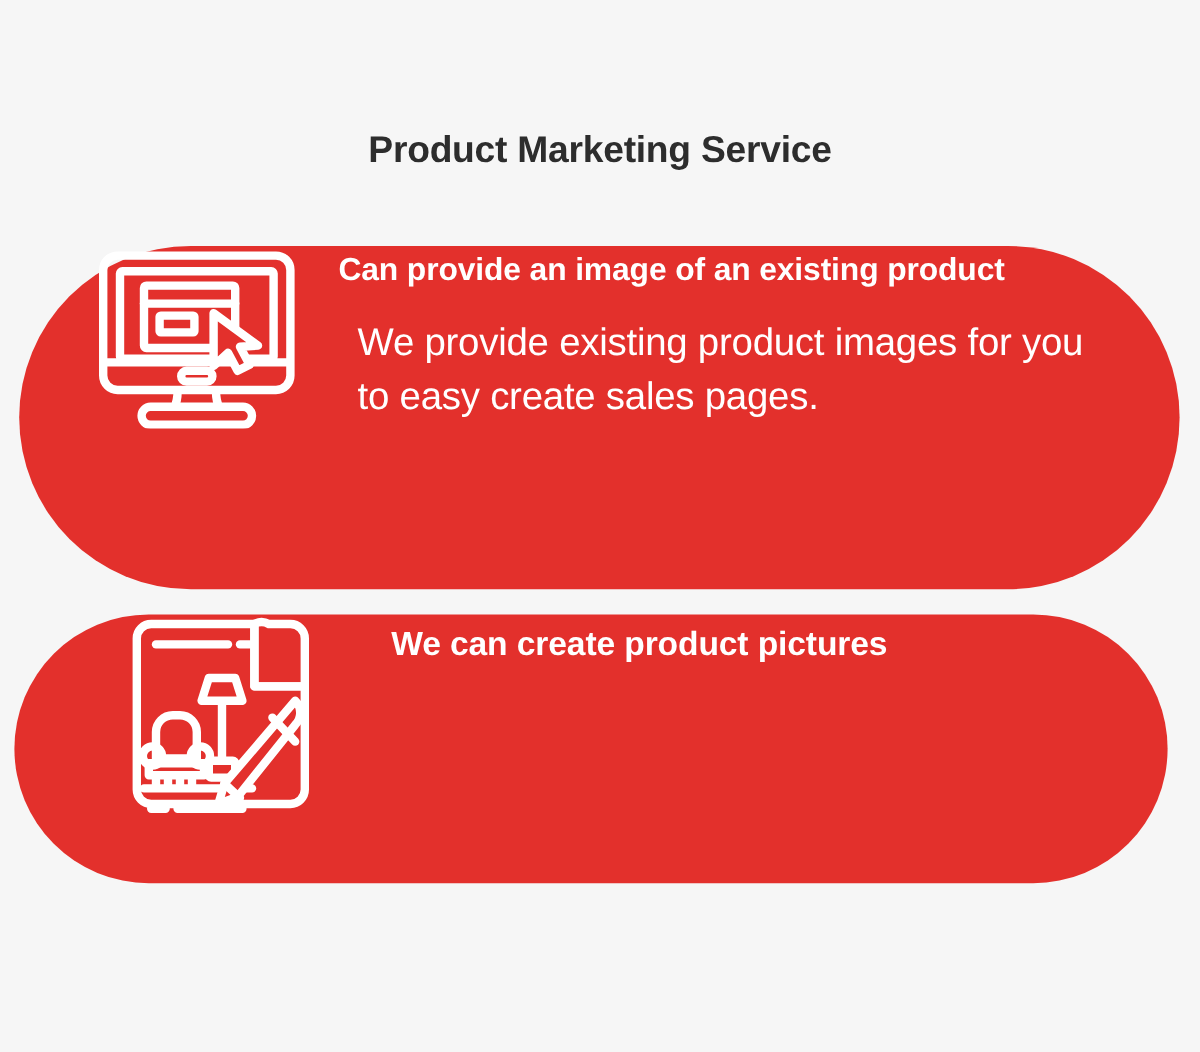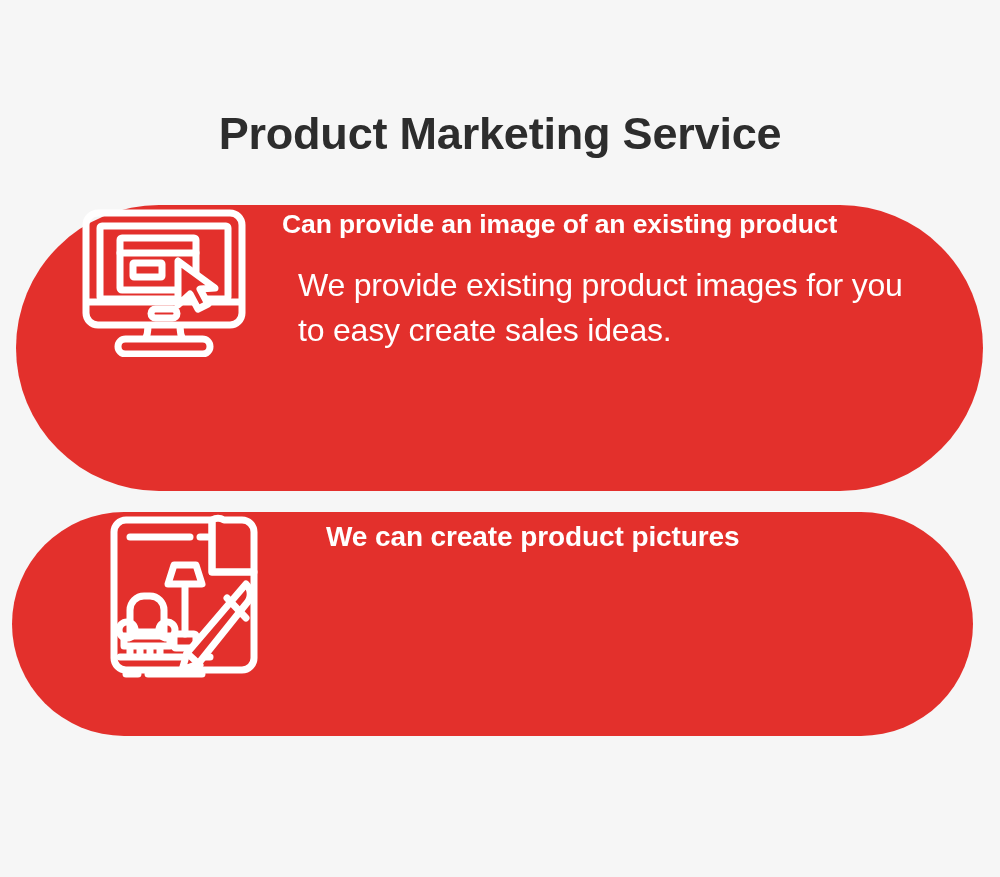--- a/index.html
+++ b/index.html
@@ -23,21 +23,21 @@
     box-sizing: border-box;
   }
 
   
   .page-title {
     position: absolute;
     left: 0;
     top: 76px;
     width: 1000px;
     text-align: center;
-    font-size: 45px;
+    font-size: 31px;
     font-weight: bold;
     color: #2d2d2d;
     letter-spacing: -0.2px;
     line-height: 56px;
     white-space: nowrap;
   }
 
   
   .card {
     position: absolute;
@@ -152,21 +152,21 @@
 
           <path d="M100 56 L100 100 L112 89 L120 104 L130 99 L122 84 L137 83 Z" fill="#e3302c" stroke-width="7"></path>
         </g>
       </svg>
     </span>
 
     <div class="card-body">
       <p class="card-heading">Can provide an image of an existing product</p>
       <p class="card-text">
         <span class="card-text-line">We provide existing product images for you</span>
-        <span class="card-text-line">to easy create sales ideas.</span>
+        <span class="card-text-line">to easy create sales pages.</span>
       </p>
     </div>
   </div>
 
   <div class="card card-two">
 
     <span class="card-icon">
       <svg class="icon-svg" width="172" height="178" viewBox="0 0 172 178" aria-hidden="true">
         <g fill="none" stroke="#ffffff" stroke-width="7" stroke-linecap="round" stroke-linejoin="round">
 

